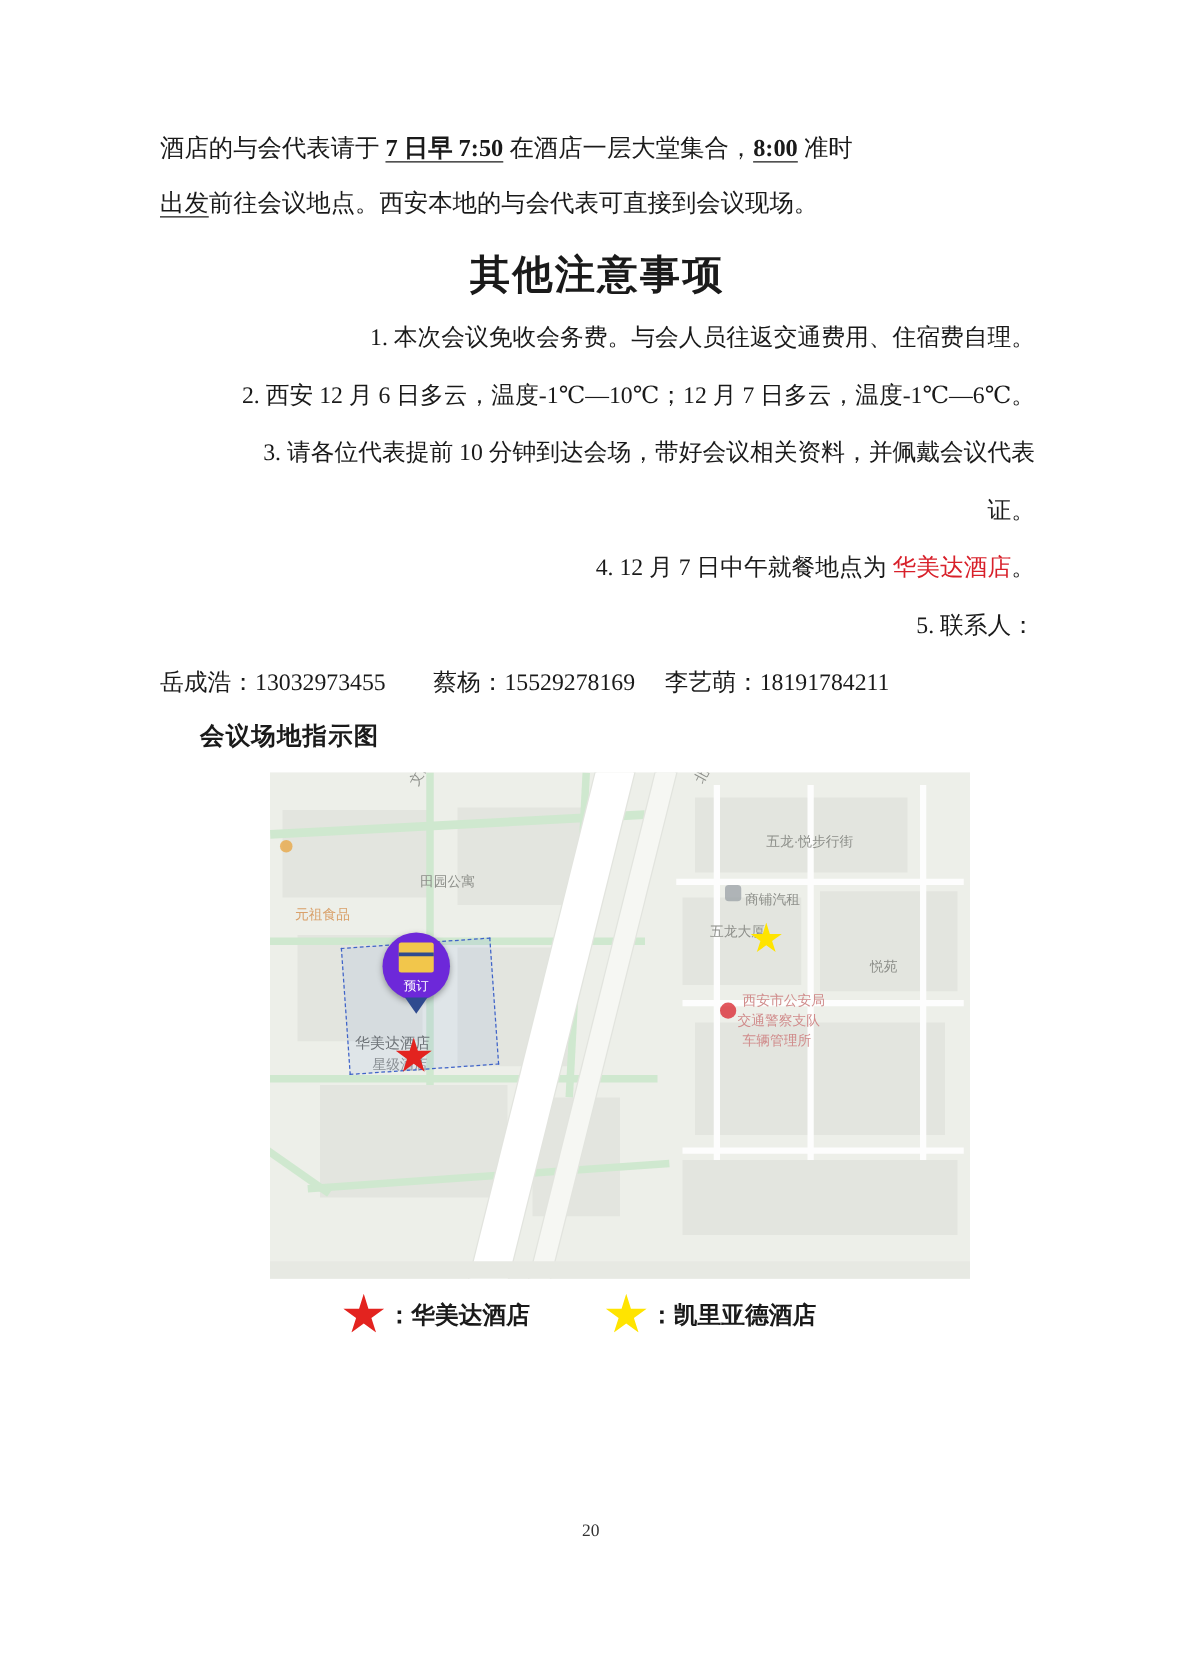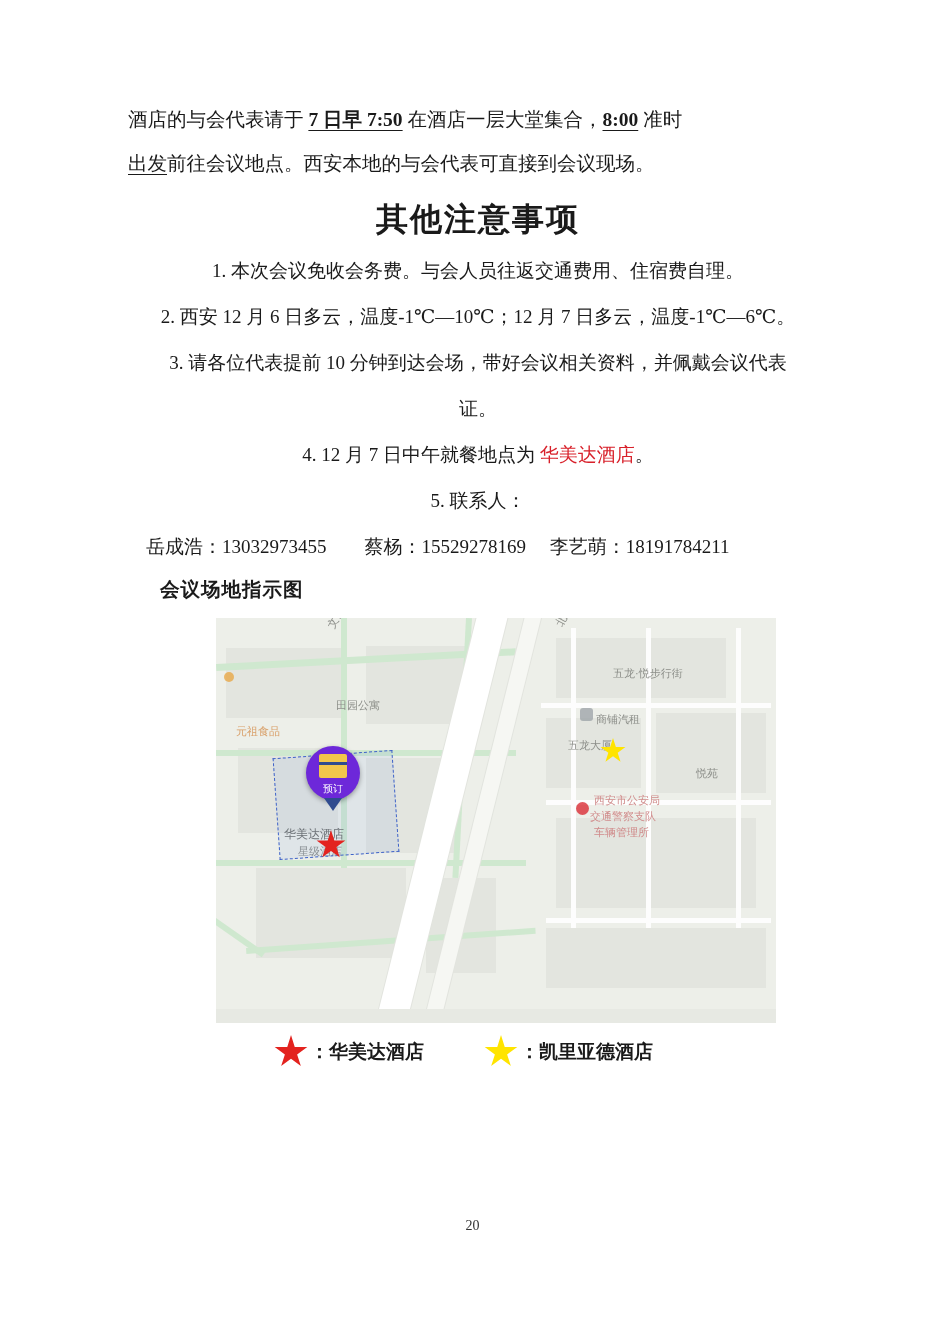--- a/index.html
+++ b/index.html
@@ -54,33 +54,32 @@
     letter-spacing: 2px;
   }
   .list {
     margin: 0;
     padding: 0;
     list-style: none;
   }
   .list li {
     font-size: 19px;
     line-height: 46px;
-    text-align: center;
+    text-align: right;
   }
   .list li .cont {
     display: block;
   }
   .red {
     color: #d8202a;
   }
   .contacts {
     font-size: 19px;
     line-height: 46px;
     white-space: pre;
-    margin-left: 18px;
   }
   .map-caption {
     font-size: 19.5px;
     font-weight: bold;
     line-height: 40px;
     margin-left: 32px;
     letter-spacing: 1px;
   }
   .map-wrap {
     margin-top: 8px;

